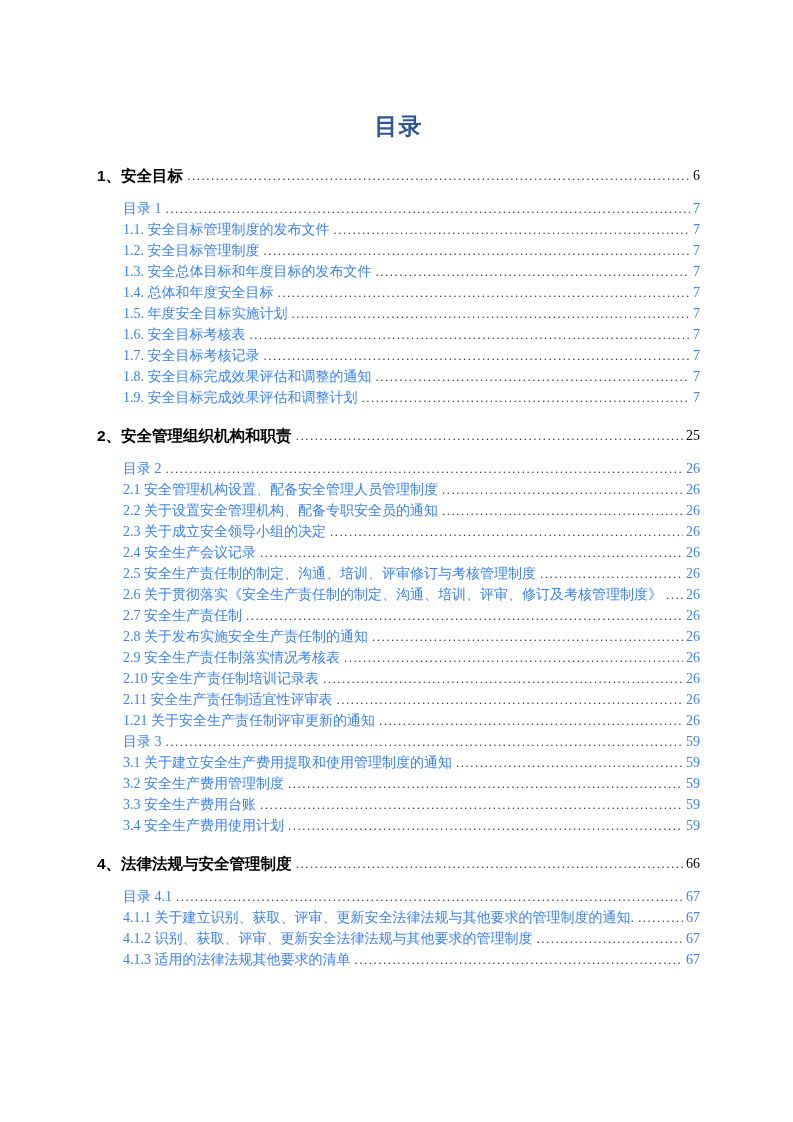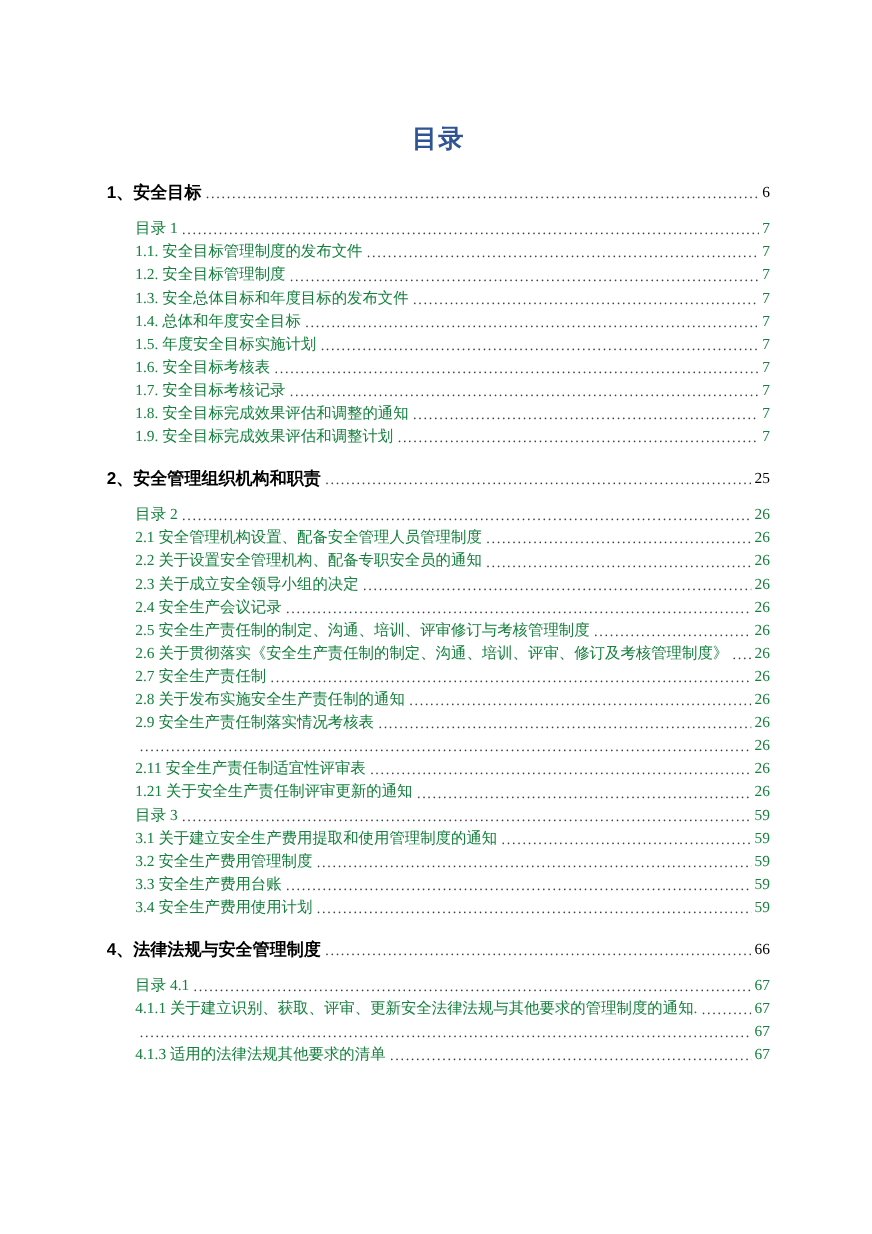--- a/index.html
+++ b/index.html
@@ -41,21 +41,21 @@
     font-size: 15.5px;
     line-height: 21px;
     color: #000000;
   }
   .toc-section:first-child .heading-row { margin-top: 0; }
   .item-row {
     font-family: "Liberation Serif", serif;
     font-size: 14px;
     line-height: 21px;
     padding-left: 26px;
-    color: #15803d;
+    color: #3b82f6;
   }
   .h-label, .i-label { white-space: nowrap; }
   .dots {
     flex: 1 1 auto;
     min-width: 10px;
     overflow: hidden;
     white-space: nowrap;
     margin: 0 3px 0 4px;
     color: #404040;
     font-family: "Liberation Serif", serif;
@@ -209,20 +209,21 @@
     <span class="pagenum">26</span>
   </div>
 
   <div class="toc-row item-row">
     <span class="i-label">2.9 安全生产责任制落实情况考核表</span>
     <span class="dots"></span>
     <span class="pagenum">26</span>
   </div>
 
   <div class="toc-row item-row">
+    <span class="i-label">2.10 安全生产责任制培训记录表</span>
     <span class="dots"></span>
     <span class="pagenum">26</span>
   </div>
 
   <div class="toc-row item-row">
     <span class="i-label">2.11 安全生产责任制适宜性评审表</span>
     <span class="dots"></span>
     <span class="pagenum">26</span>
   </div>
 
@@ -281,20 +282,21 @@
     <span class="pagenum">67</span>
   </div>
 
   <div class="toc-row item-row">
     <span class="i-label">4.1.1 关于建立识别、获取、评审、更新安全法律法规与其他要求的管理制度的通知.</span>
     <span class="dots"></span>
     <span class="pagenum">67</span>
   </div>
 
   <div class="toc-row item-row">
+    <span class="i-label">4.1.2 识别、获取、评审、更新安全法律法规与其他要求的管理制度</span>
     <span class="dots"></span>
     <span class="pagenum">67</span>
   </div>
 
   <div class="toc-row item-row">
     <span class="i-label">4.1.3 适用的法律法规其他要求的清单</span>
     <span class="dots"></span>
     <span class="pagenum">67</span>
   </div>
 </div>

